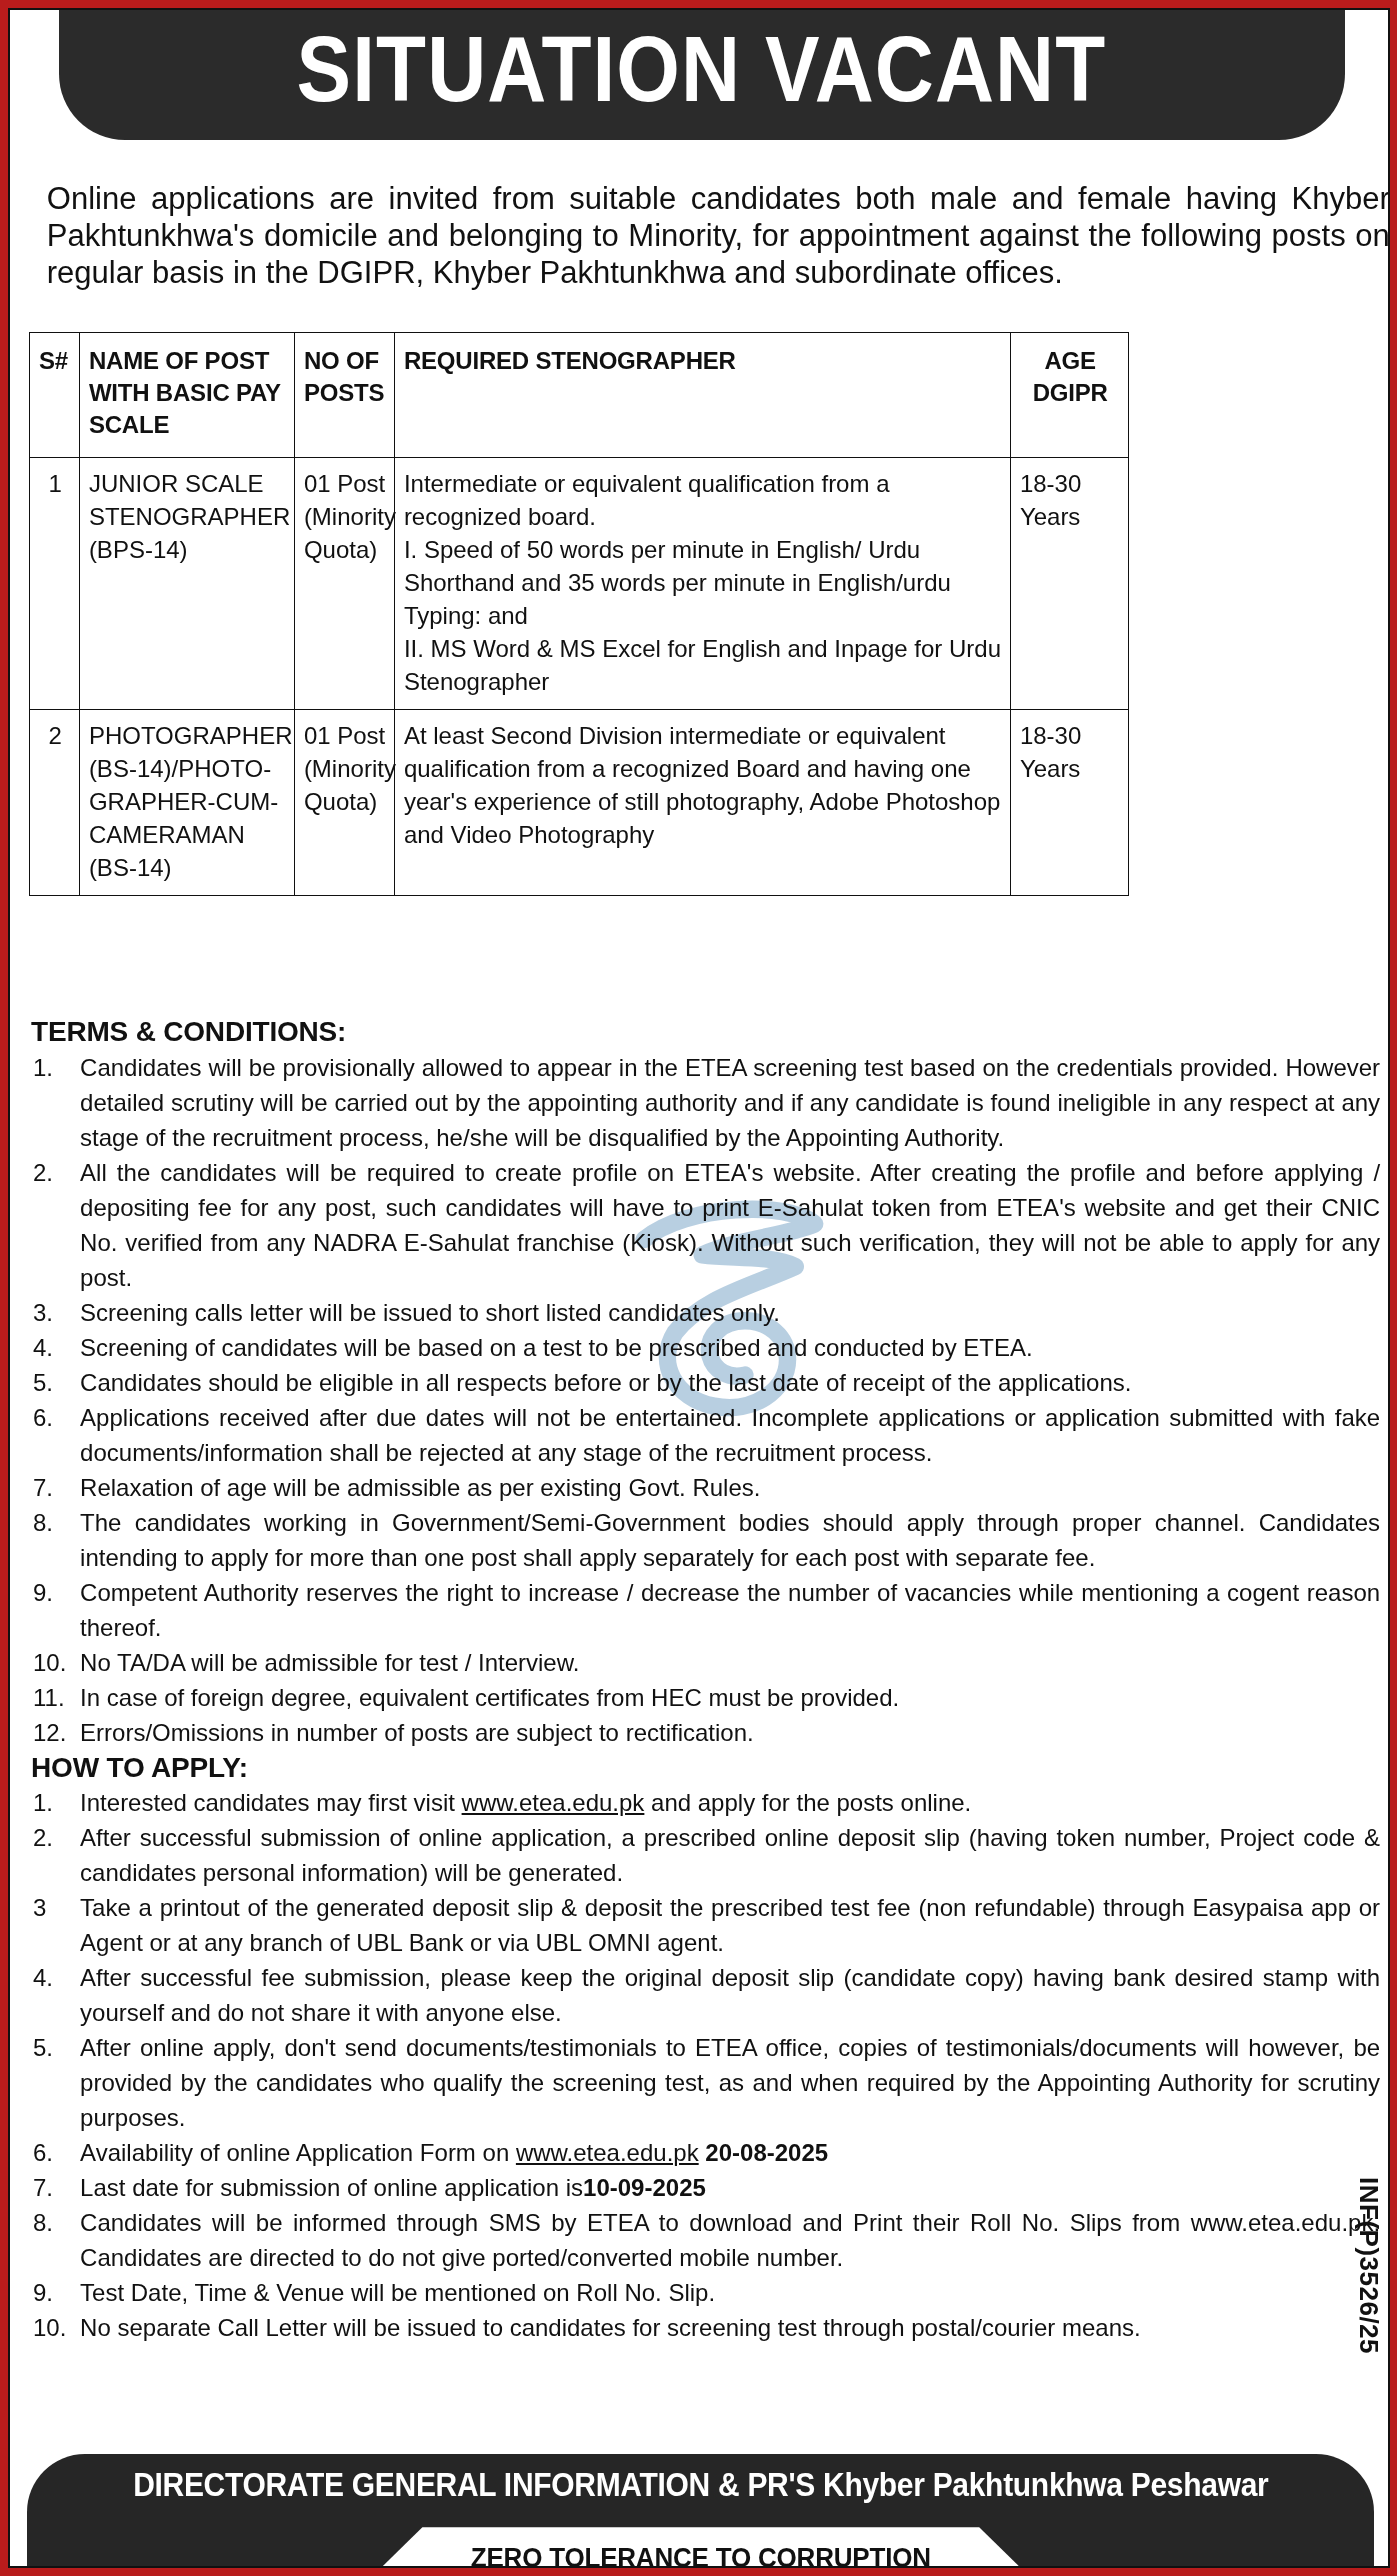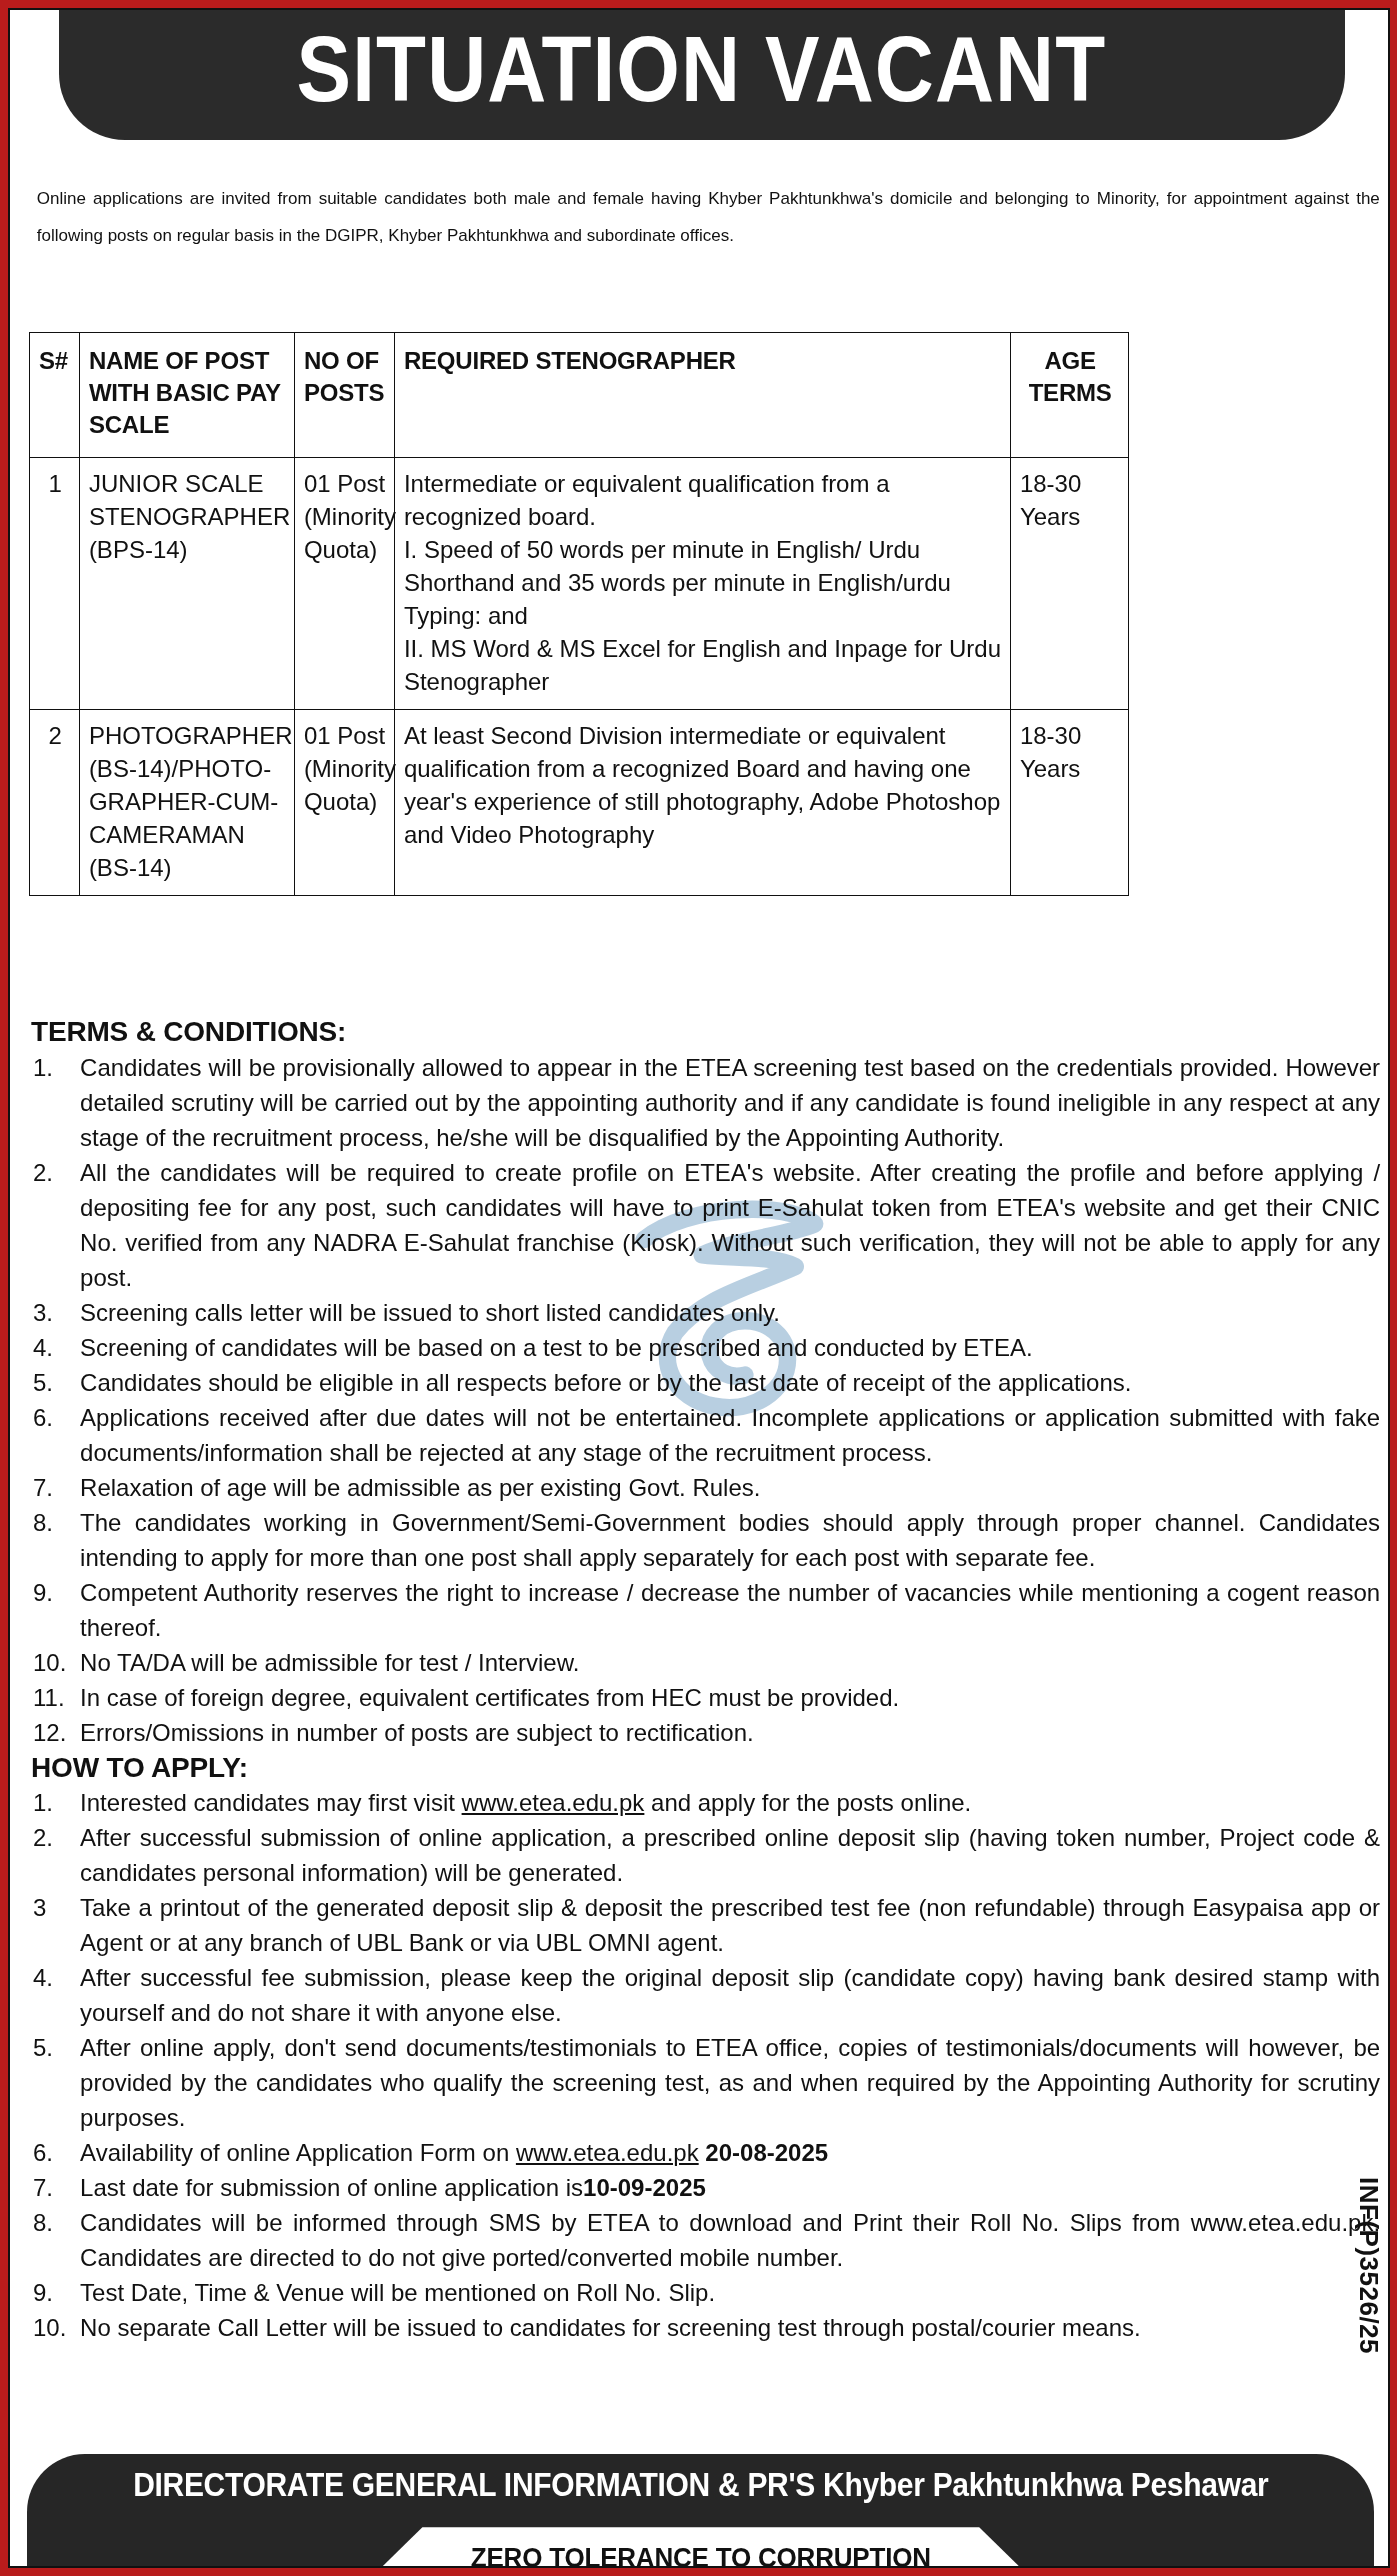--- a/index.html
+++ b/index.html
@@ -59,24 +59,24 @@
     width: 243px;
     height: 252px;
     z-index: 1;
     opacity: .55;
     pointer-events: none;
   }
 
   
   .intro {
     position: absolute;
-    left: 27px;
+    left: 37px;
     top: 170px;
     width: 1343px;
-    font-size: 17px;
+    font-size: 31px;
     line-height: 37px;
     color: #111;
     text-align: justify;
     z-index: 3;
   }
   .intro > div { text-align: justify; text-align-last: left; }
 
   
   .tbl-wrap {
     position: absolute;
@@ -247,21 +247,21 @@
           <col class="col-qual">
             <col class="col-age">
             <col class="tbl-spacer">
         </colgroup>
         <thead>
           <tr>
             <th class="c-sn">S#</th>
             <th>NAME OF POST WITH BASIC PAY SCALE</th>
             <th>NO OF POSTS</th>
             <th>REQUIRED STENOGRAPHER</th>
-            <th class="c-age">AGE TERMS</th>
+            <th class="c-age">AGE DGIPR</th>
             <th class="tbl-spacer"></th>
           </tr>
         </thead>
         <tbody>
           <tr>
             <td class="c-sn">1</td>
             <td>JUNIOR SCALE STENOGRAPHER (BPS-14)</td>
             <td>01 Post (Minority Quota)</td>
             <td class="pre">
                 <div>Intermediate or equivalent qualification from a recognized board.</div>

